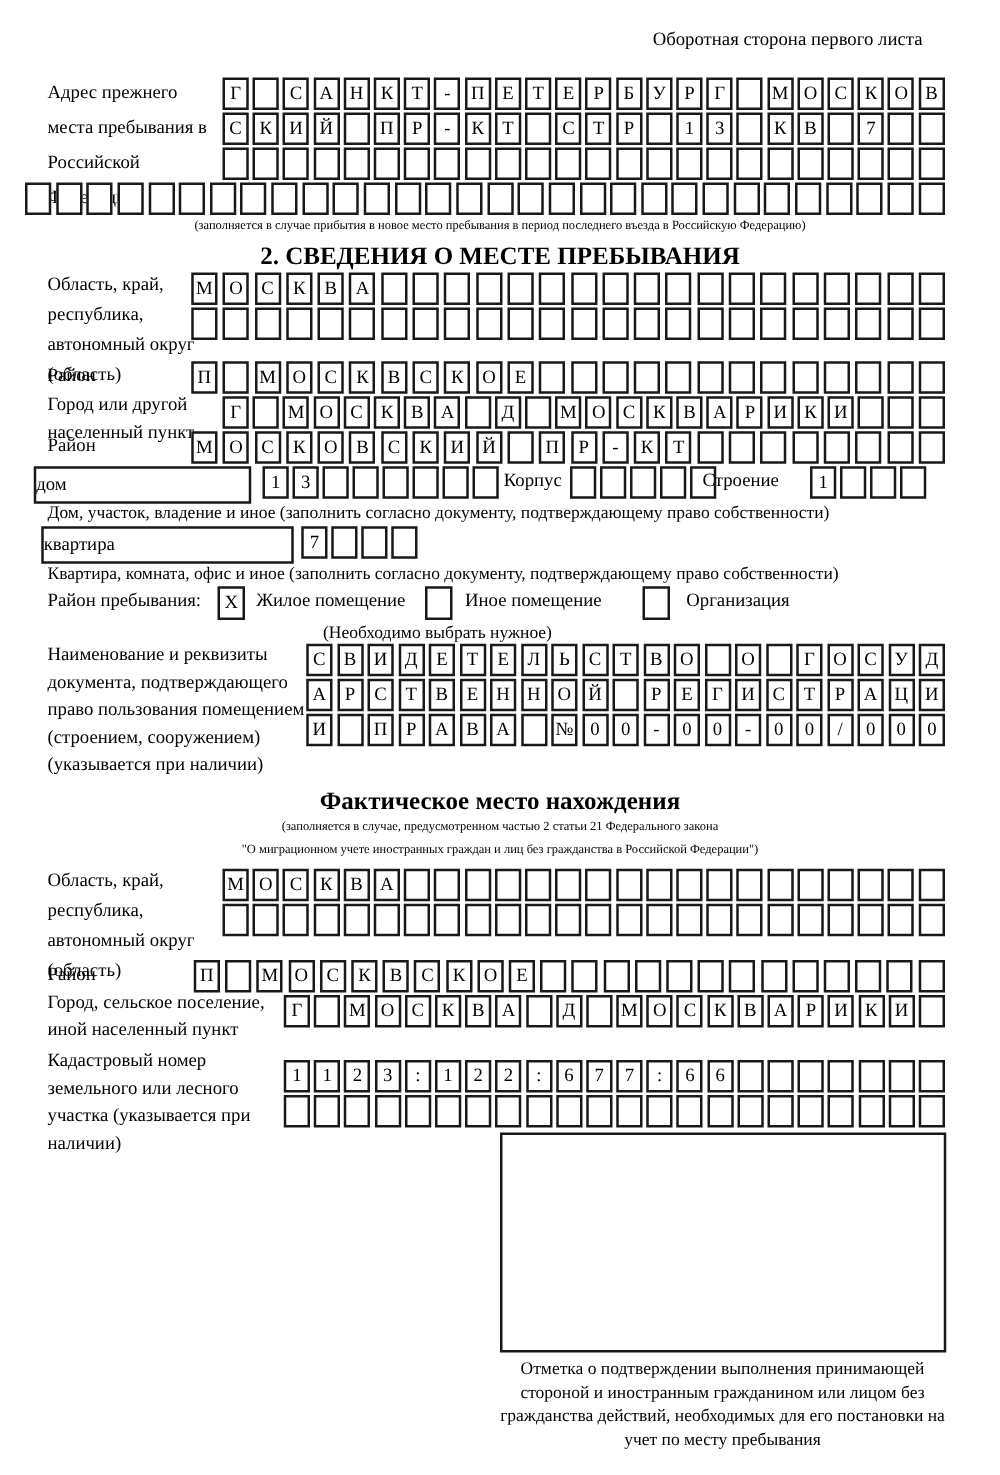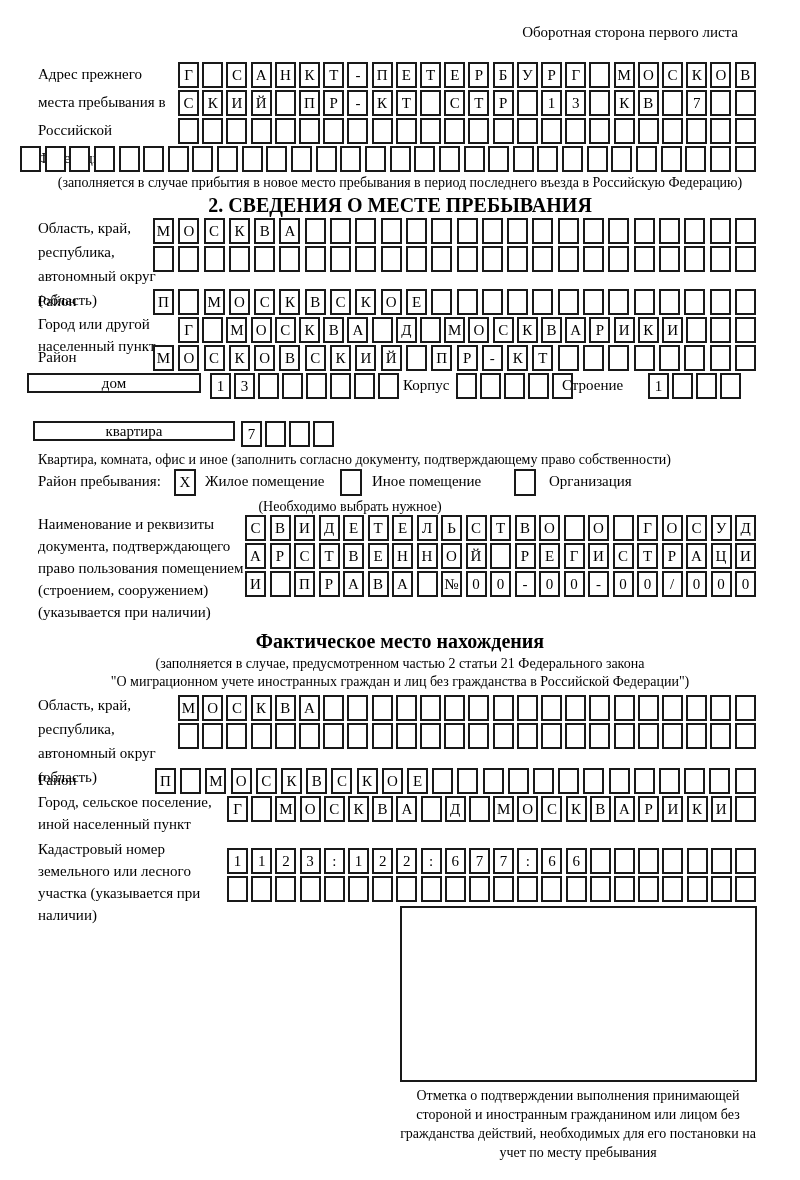--- a/index.html
+++ b/index.html
@@ -2,32 +2,32 @@
 <html><head>
 <meta charset="utf-8">
 <style>
   html,body{margin:0;padding:0;background:#fff;}
   .page{
     position:relative;width:800px;height:1180px;background:#ffffff;
     font-family:"Liberation Serif", serif;color:#000;overflow:hidden;
   }
   .abs{position:absolute;}
   .lbl{position:absolute;font-size:15px;line-height:24px;}
-  .note{position:absolute;font-size:14px;text-align:center;width:100%;}
+  .note{position:absolute;font-size:10px;text-align:center;width:100%;}
   .title{position:absolute;font-size:20px;font-weight:bold;text-align:center;width:100%;}
   .cellrow{position:absolute;display:flex;justify-content:space-between;}
   .cellgroup{position:absolute;display:flex;gap:3px;}
   .cell{
     width:21px;height:26px;border:2px solid #191919;box-sizing:border-box;
     display:flex;align-items:center;justify-content:center;
     font-size:15px;font-family:"Liberation Serif", serif;flex:none;background:#fff;
   }
   .labelbox{
-    position:absolute;height:20px;border:2px solid #191919;box-sizing:border-box;
-    display:flex;align-items:center;justify-content:center;font-size:15px;background:#fff;
+    position:absolute;height:30px;border:2px solid #191919;box-sizing:border-box;
+    display:flex;align-items:center;justify-content:flex-start;font-size:15px;background:#fff;
   }
   .cbox{
     position:absolute;width:22px;height:27px;border:2px solid #191919;box-sizing:border-box;
     display:flex;align-items:center;justify-content:center;font-size:15px;background:#fff;
   }
   .plain{position:absolute;font-size:15px;}
   .smallnote{position:absolute;font-size:14px;}
   .stampbox{position:absolute;border:2px solid #191919;box-sizing:border-box;background:#fff;}
   .caption{position:absolute;font-size:14px;text-align:center;line-height:19px;}
 </style>
@@ -312,20 +312,21 @@
       <div class="cell"></div>
       <div class="cell"></div>
     </div>
   <span class="plain" style="top:377px;left:562px;">Строение</span>
   <div class="cellgroup" style="top:373px;left:648px;">
       <div class="cell">1</div>
       <div class="cell"></div>
       <div class="cell"></div>
       <div class="cell"></div>
     </div>
+  <div class="smallnote" style="top:403px;left:38px;">Дом, участок, владение и иное (заполнить согласно документу, подтверждающему право собственности)</div>
 
   <div class="labelbox" style="top:421px;left:33px;width:202px;">
     <span>квартира</span>
   </div>
   <div class="cellgroup" style="top:421px;left:241px;">
       <div class="cell">7</div>
       <div class="cell"></div>
       <div class="cell"></div>
       <div class="cell"></div>
     </div>

